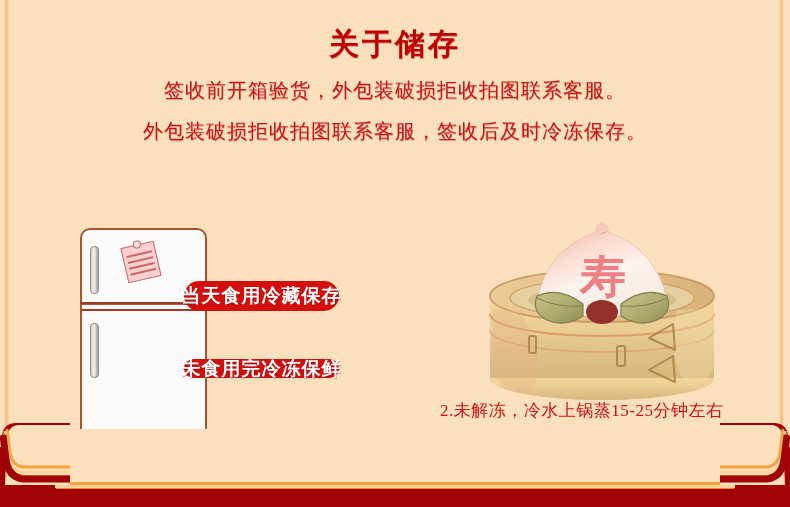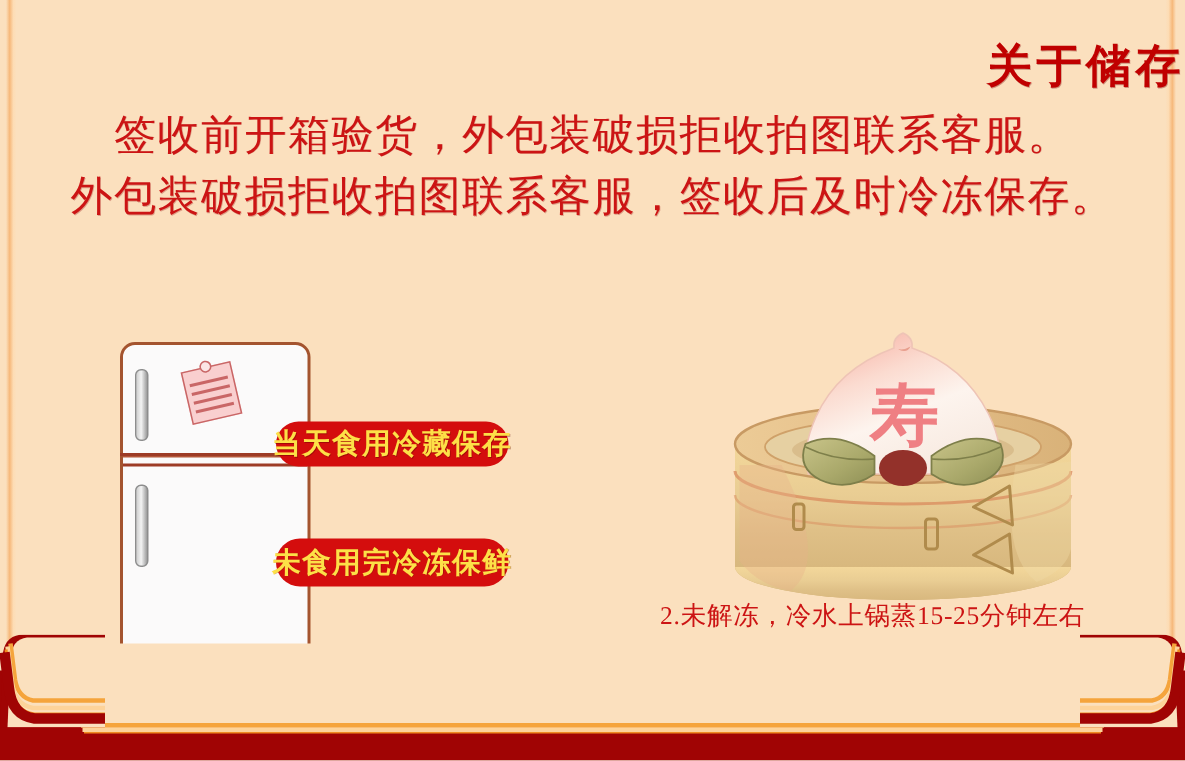--- a/index.html
+++ b/index.html
@@ -74,37 +74,37 @@
     overflow: hidden;
   }
   .bottom-curve-l { left: 0; }
   .bottom-curve-r { right: 0; }
   
   .title {
     position: absolute;
     left: 0;
     top: 24px;
     width: 790px;
-    text-align: right;
+    text-align: center;
     color: #c00000;
     font-size: 30px;
     font-weight: bold;
     letter-spacing: 3px;
     text-shadow: 0.5px 0.5px 0 rgba(120,0,0,0.35);
   }
   .body-lines {
     position: absolute;
     left: 0;
     top: 70px;
     width: 790px;
     text-align: center;
     color: #cc1414;
   }
   .body-line {
-    font-size: 28px;
+    font-size: 20px;
     line-height: 41px;
     letter-spacing: 1px;
     white-space: nowrap;
     text-shadow: 0.5px 0.5px 0 rgba(150,10,10,0.3);
   }
   
   .fridge {
     position: absolute;
     left: 80px;
     top: 228px;
@@ -177,33 +177,33 @@
     height: 8px;
     border-radius: 50%;
     background: #fbe5e5;
     border: 1.5px solid #c96666;
     box-sizing: border-box;
   }
   
   .pill {
     position: absolute;
     background: #d40d0d;
-    color: #fde047;
+    color: #ffffff;
     border-radius: 22px;
     font-size: 19px;
     font-weight: bold;
     letter-spacing: 1px;
     white-space: nowrap;
     display: flex;
     align-items: center;
     justify-content: center;
     text-shadow: 0.5px 0.5px 0 rgba(90,0,0,0.4);
   }
   .pill-1 { left: 184px; top: 281px; width: 155px; height: 30px; }
-  .pill-2 { left: 184px; top: 359px; width: 155px; height: 32px; }
+  .pill-2 { left: 184px; top: 359px; width: 155px; height: 19px; }
   
   .steamer {
     position: absolute;
     left: 465px;
     top: 218px;
     width: 275px;
     height: 185px;
   }
   
   .instructions {

